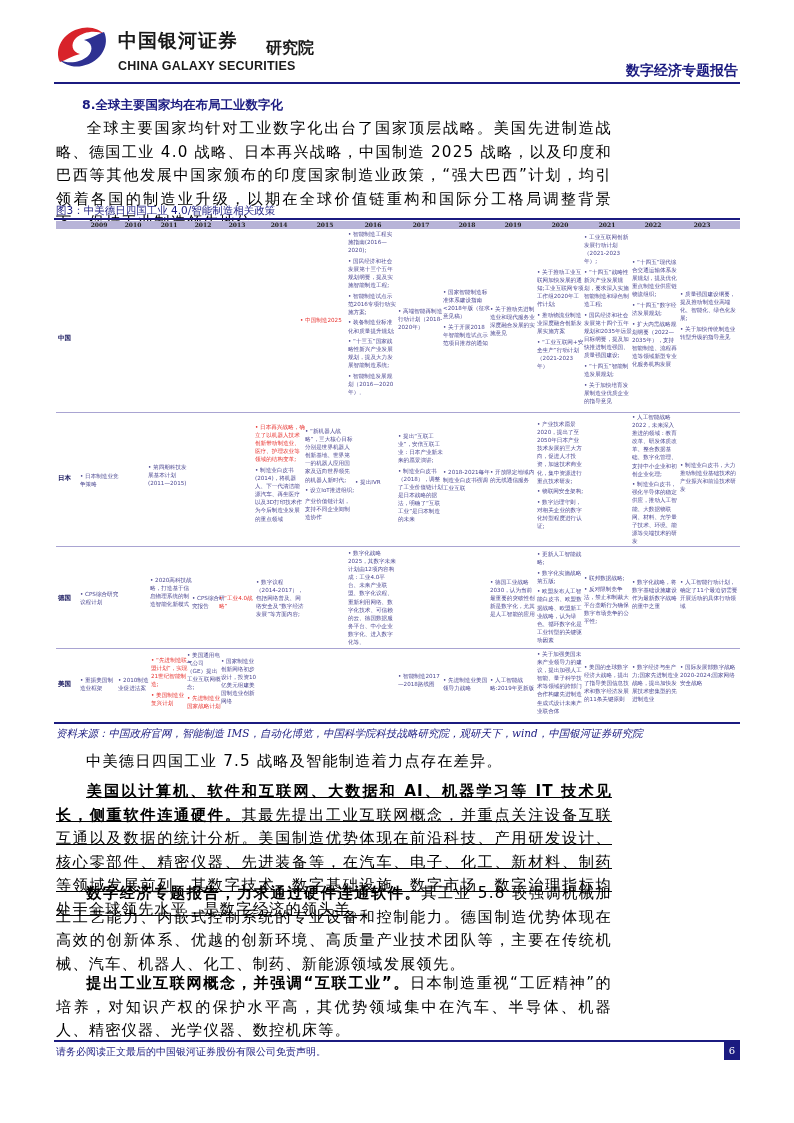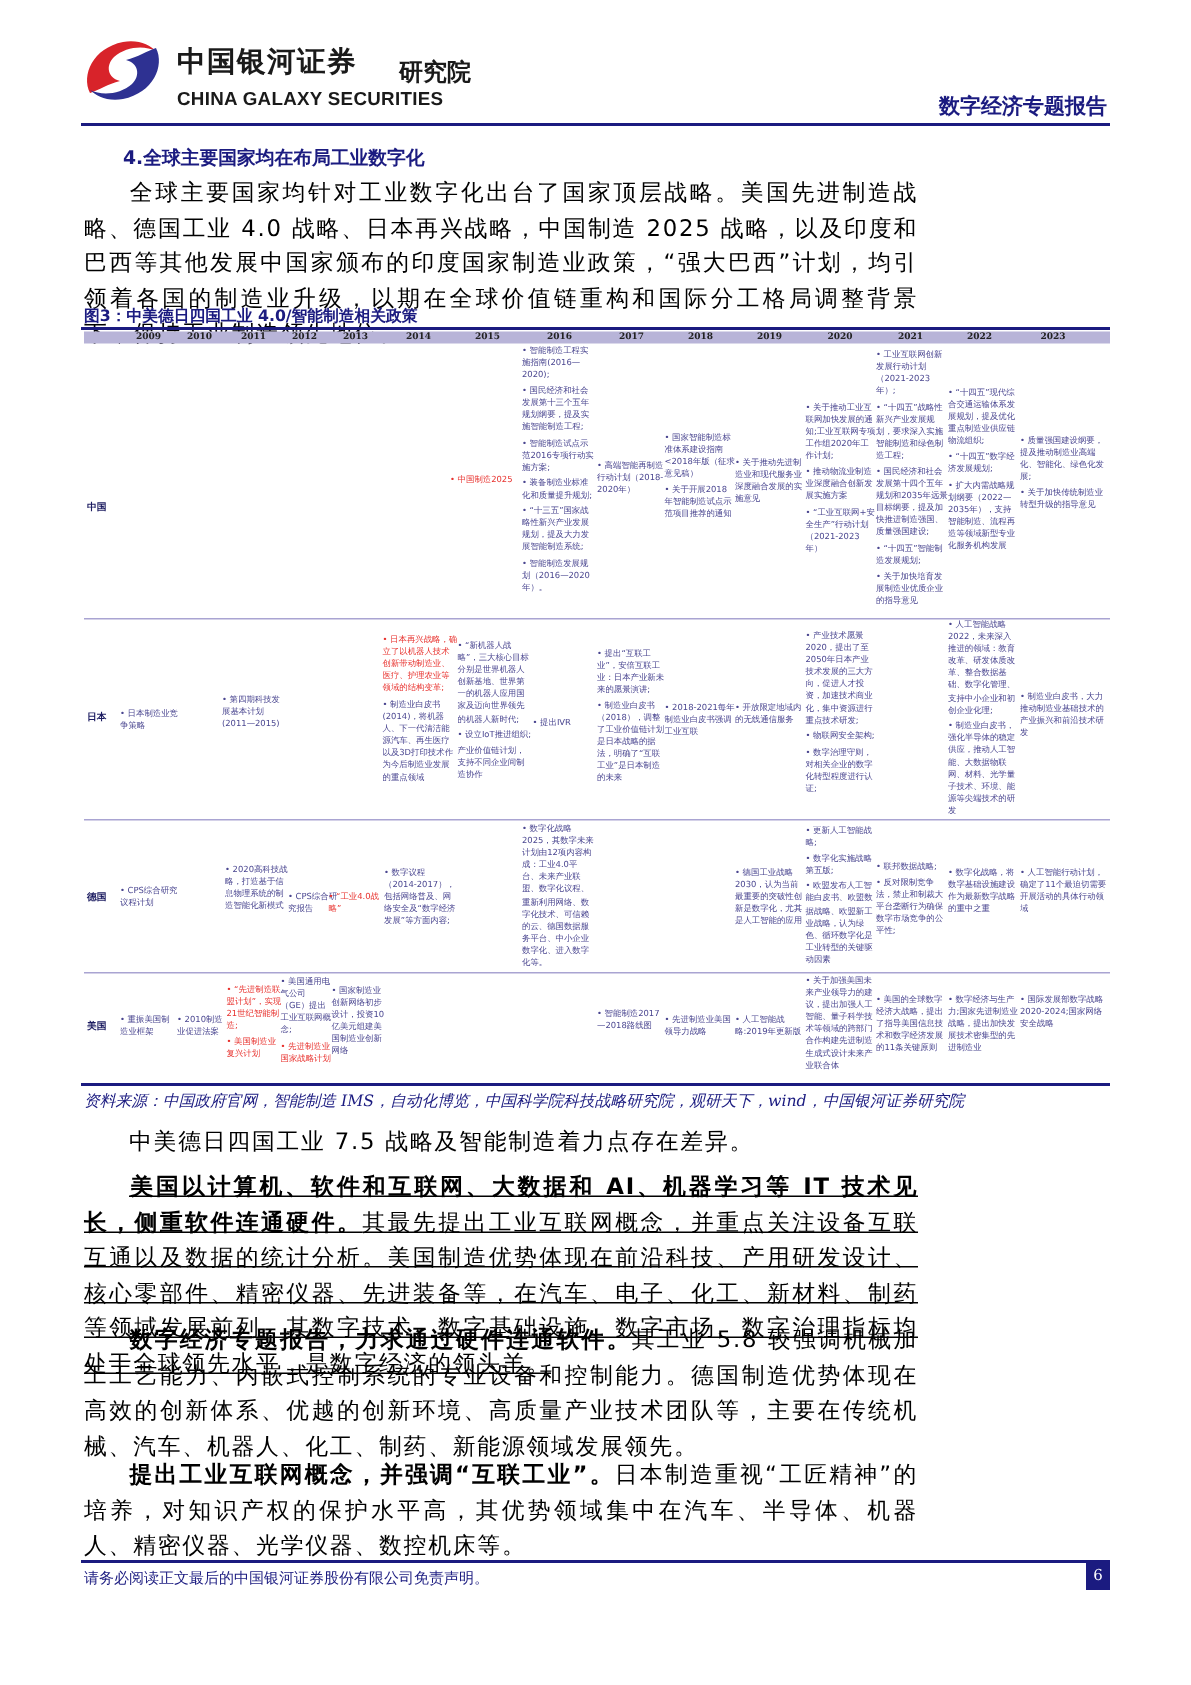--- a/index.html
+++ b/index.html
@@ -17,21 +17,21 @@
   .report-type { right:56px; top:62px; font-family:"DejaVu Sans", sans-serif; font-weight:bold;
                  font-size:14px; color:#1b1b80; }
   .hdr-rule { left:54px; top:82px; width:686px; height:2px; background:#1b1b80; }
   
   .section-title { left:82px; top:97px; font-family:"DejaVu Sans", sans-serif; font-weight:bold;
                    font-size:12.5px; color:#1b1b80; }
   .para { left:56px; width:556px; font-size:15.2px; line-height:23.5px;
           font-family:"DejaVu Sans", sans-serif; letter-spacing:1.2px; text-align:justify; }
   .para .ind { display:inline-block; width:30px; }
   .para b { font-weight:bold; }
-  .fig-title { left:56px; top:204px; font-family:"DejaVu Sans", sans-serif; font-weight:bold;
+  .fig-title { left:56px; top:204px; font-family:"DejaVu Sans", sans-serif; font-weight:normal;
                font-size:10.5px; color:#1b1b80; }
   .fig-rule { left:54px; top:218px; width:686px; height:2px; background:#1b1b80; }
   
   .tbl-head { left:56px; top:221px; width:684px; height:8px; background:#b8b4d8; }
   .yr { position:absolute; top:221px; font-size:6px; line-height:8px; color:#222;
         font-family:"DejaVu Serif", serif; font-weight:bold; transform:translateX(-50%); }
   .row-line { position:absolute; left:56px; width:684px; height:1px; background:#a9a4d2; }
   .country { position:absolute; left:58px; font-size:6.5px; font-weight:bold; color:#1b1b60;
              font-family:"DejaVu Sans", sans-serif; }
   .cell { position:absolute; font-size:5.6px; line-height:8.1px; color:#4a4690;
@@ -56,21 +56,21 @@
     <path d="M8 40 C2 28 10 10 30 6 C40 4 48 8 52 12 C44 8 32 9 24 16 C18 22 20 30 28 32 C20 34 14 38 8 40 Z" fill="#d8232a"></path>
     <path d="M52 10 C58 22 50 40 30 44 C20 46 12 42 8 38 C16 42 28 41 36 34 C42 28 40 20 32 18 C40 16 46 12 52 10 Z" fill="#2e3192"></path>
   </svg>
 </div>
 <div class="abs brand-cn">中国银河证券</div>
 <div class="abs brand-en">CHINA GALAXY SECURITIES</div>
 <div class="abs institute">研究院</div>
 <div class="abs report-type">数字经济专题报告</div>
 <div class="abs hdr-rule"></div>
 
-<div class="abs section-title">4.全球主要国家均在布局工业数字化</div>
+<div class="abs section-title">8.全球主要国家均在布局工业数字化</div>
 <div class="abs para" style="top:117px;">
   <span class="ind"></span><span>全球主要国家均针对工业数字化出台了国家顶层战略。美国先进制造战略、德国工业 4.0 战略、日本再兴战略，中国制造 2025 战略，以及印度和巴西等其他发展中国家颁布的印度国家制造业政策，“强大巴西”计划，均引领着各国的制造业升级，以期在全球价值链重构和国际分工格局调整背景下，保持工业制造领先地位。</span>
 </div>
 
 <div class="abs fig-title">图3：中美德日四国工业 4.0/智能制造相关政策</div>
 <div class="abs fig-rule"></div>
 <div class="abs tbl-head"></div>
 
 <div>
   <span class="yr" style="left:99px">2009</span>

